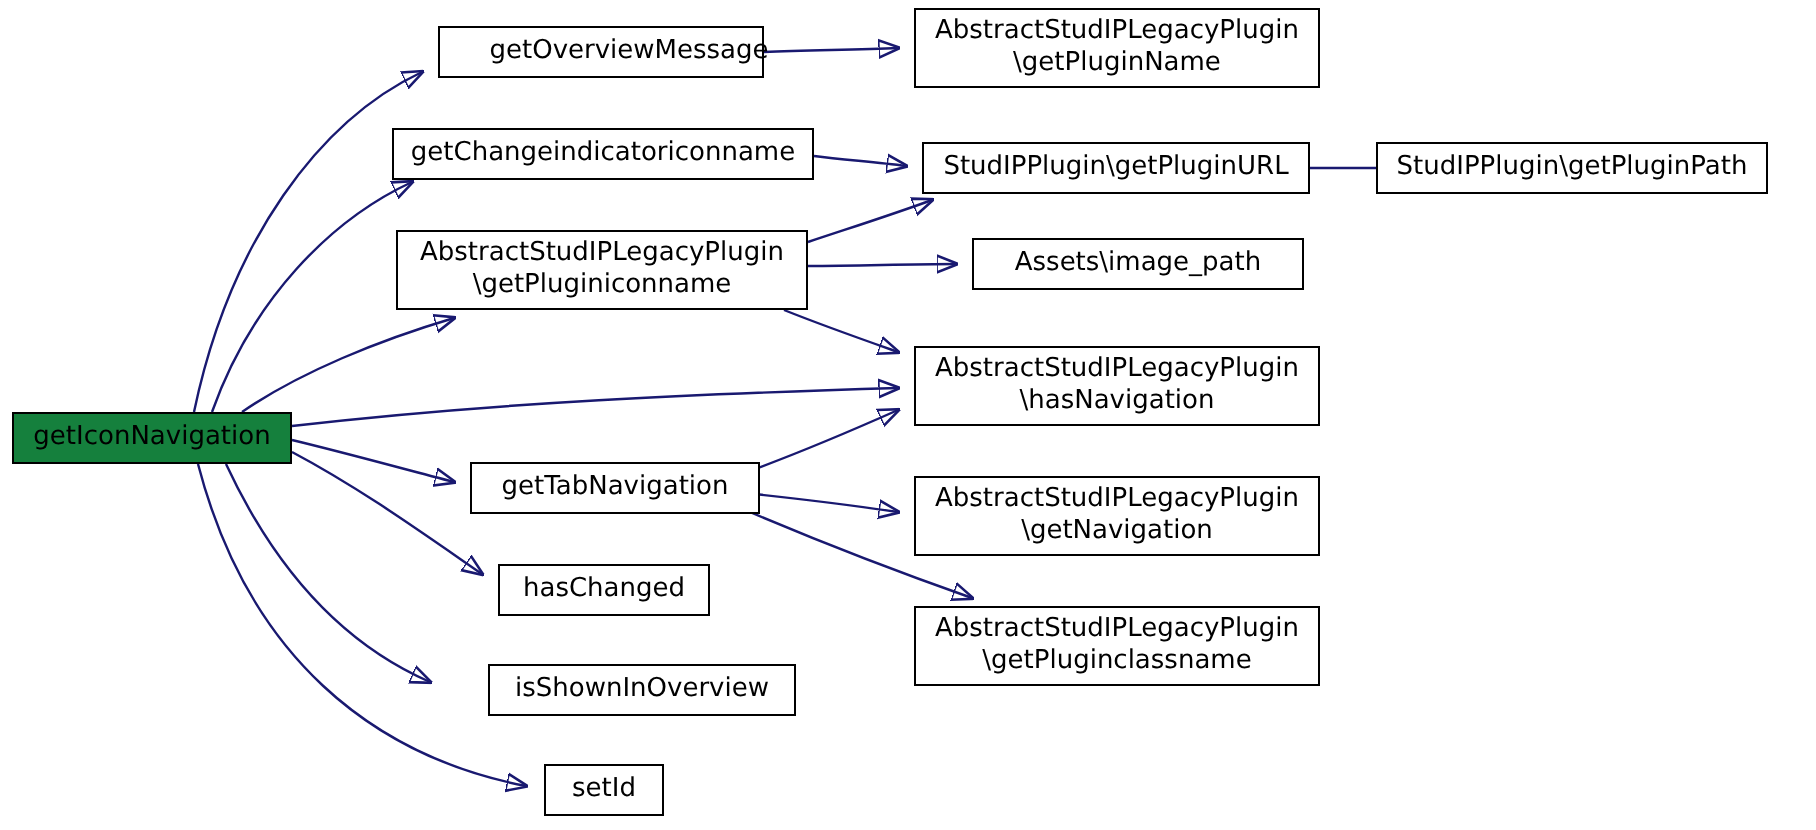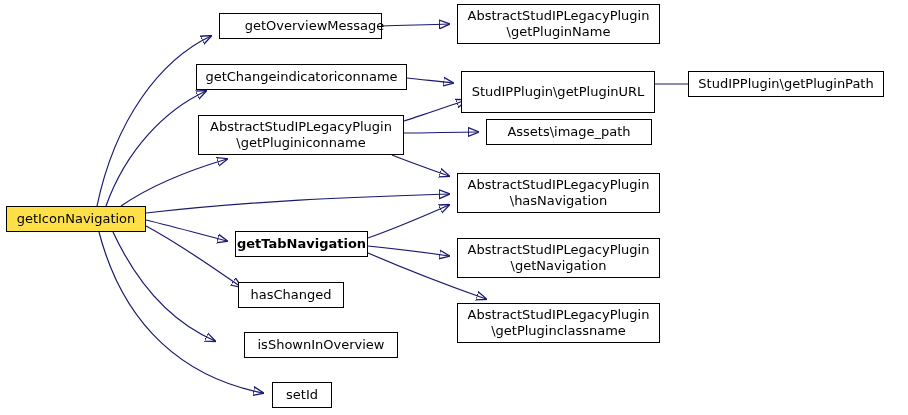--- a/index.html
+++ b/index.html
@@ -38,21 +38,21 @@
     font-size: 13px;
     line-height: 16px;
     text-align: center;
     white-space: pre-line;
     display: flex;
     align-items: center;
     justify-content: center;
     cursor: pointer;
   }
   .node--root {
-    background: #fde047;
+    background: #15803d;
     border-width: 1.5px;
     cursor: default;
   }
 </style>
 </head>
 <body>
 
 <div class="graph-canvas">
 
   <svg class="edge-layer" width="908" height="415" viewBox="0 0 908 415" xmlns="http://www.w3.org/2000/svg">
@@ -82,32 +82,32 @@
 
   <div class="node node--root" style="left:6px; top:206px; width:140px; height:26px;">getIconNavigation</div>
 
   <div class="node" style="left:219px; top:13px; width:163px; height:26px;padding-left:28px;">getOverviewMessage</div>
 
   <div class="node" style="left:196px; top:64px; width:211px; height:26px;">getChangeindicatoriconname</div>
 
   <div class="node" style="left:198px; top:115px; width:206px; height:40px;">AbstractStudIPLegacyPlugin
 \getPluginiconname</div>
 
-  <div class="node" style="left:235px; top:231px; width:133px; height:26px;font-weight:bold;">getTabNavigation</div>
+  <div class="node" style="left:235px; top:231px; width:145px; height:26px;">getTabNavigation</div>
 
-  <div class="node" style="left:238px; top:282px; width:106px; height:26px;">hasChanged</div>
+  <div class="node" style="left:249px; top:282px; width:106px; height:26px;">hasChanged</div>
 
   <div class="node" style="left:224px; top:332px; width:154px; height:26px;margin-left:20px;">isShownInOverview</div>
 
   <div class="node" style="left:272px; top:382px; width:60px; height:26px;">setId</div>
 
   <div class="node" style="left:457px; top:4px; width:203px; height:40px;">AbstractStudIPLegacyPlugin
 \getPluginName</div>
 
-  <div class="node" style="left:461px; top:71px; width:194px; height:42px;">StudIPPlugin\getPluginURL</div>
+  <div class="node" style="left:461px; top:71px; width:194px; height:26px;">StudIPPlugin\getPluginURL</div>
 
   <div class="node" style="left:486px; top:119px; width:166px; height:26px;">Assets\image_path</div>
 
   <div class="node" style="left:457px; top:173px; width:203px; height:40px;">AbstractStudIPLegacyPlugin
 \hasNavigation</div>
 
   <div class="node" style="left:457px; top:238px; width:203px; height:40px;">AbstractStudIPLegacyPlugin
 \getNavigation</div>
 
   <div class="node" style="left:457px; top:303px; width:203px; height:40px;">AbstractStudIPLegacyPlugin

